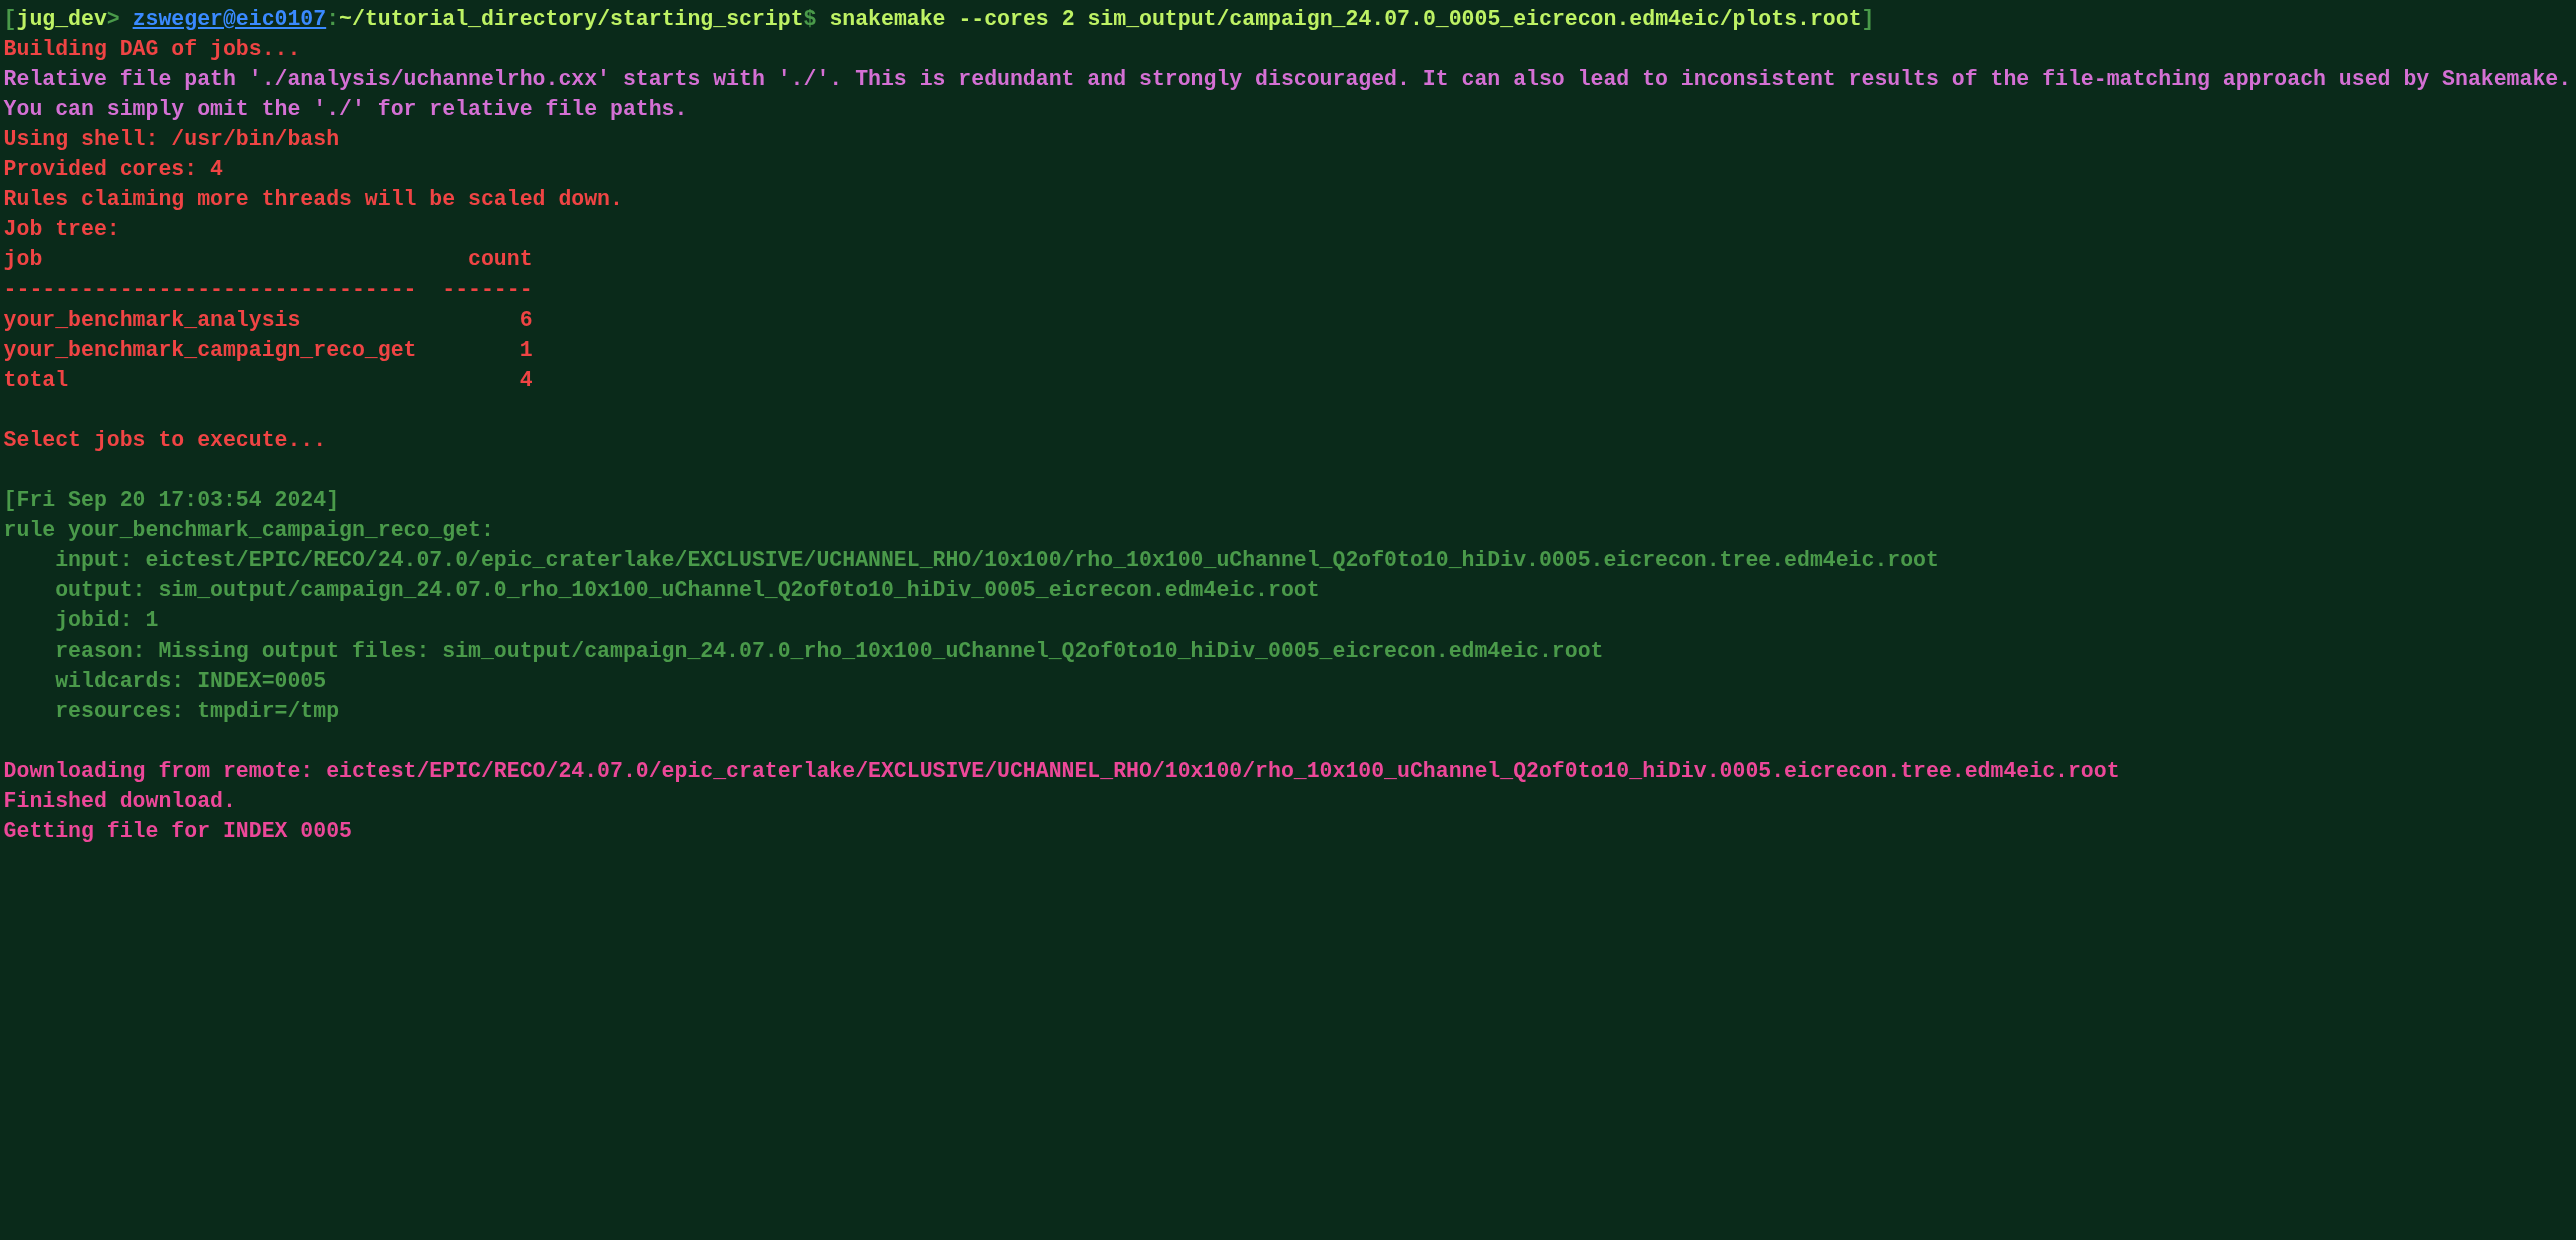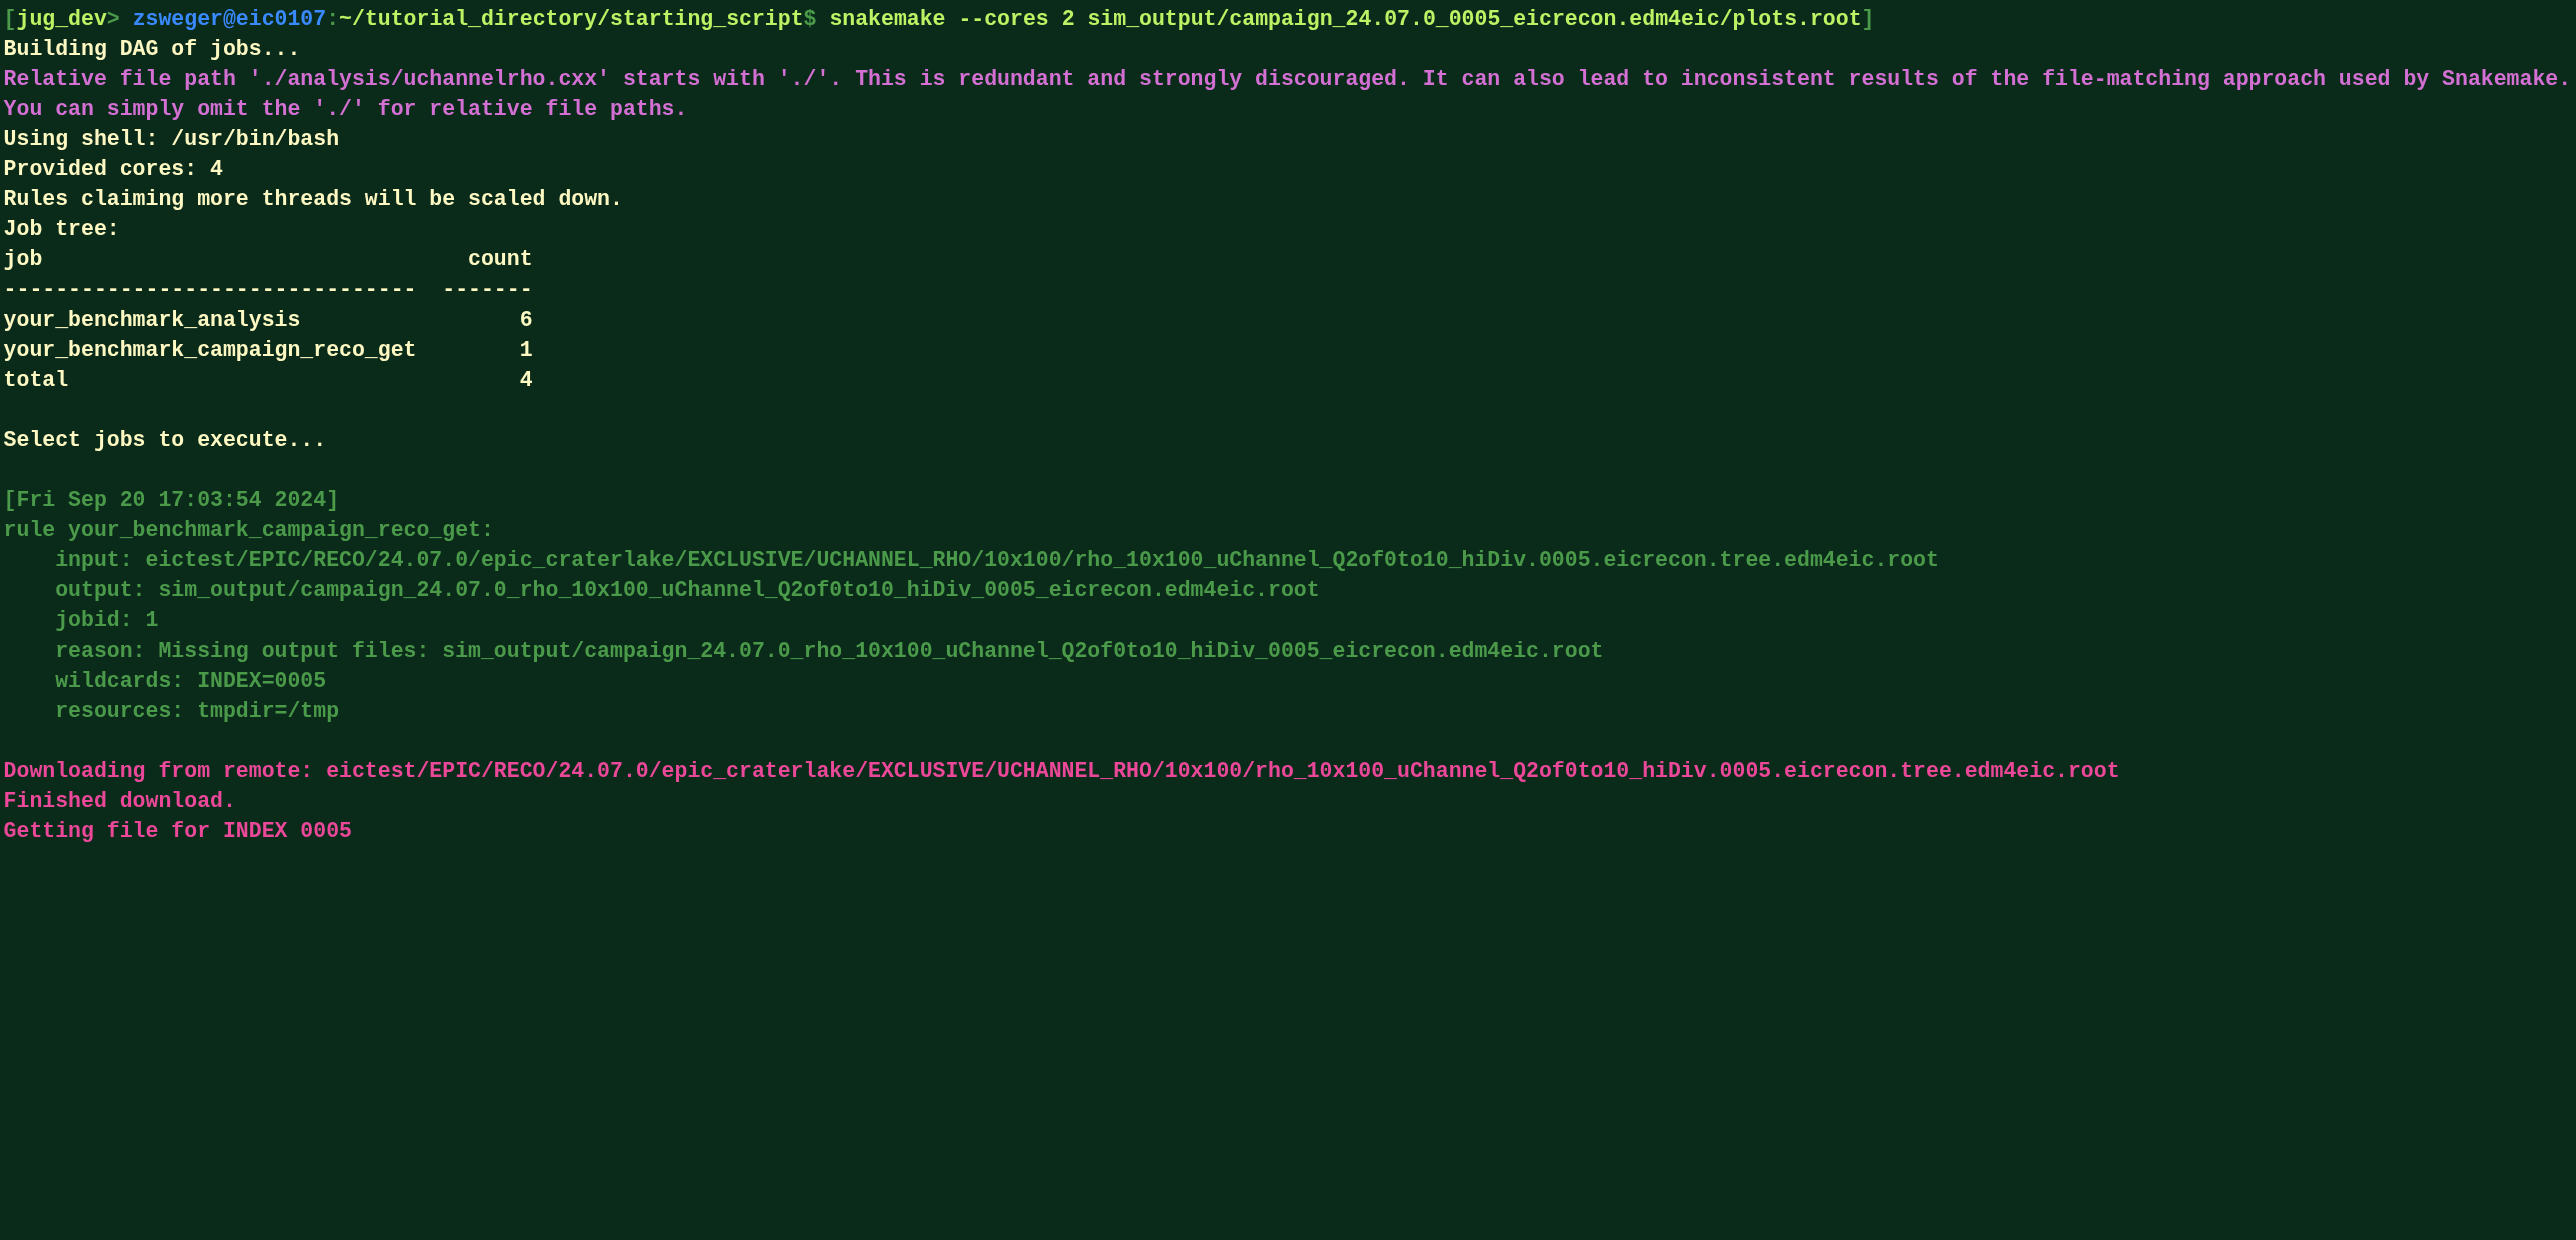--- a/index.html
+++ b/index.html
@@ -16,23 +16,24 @@
       padding: 3.6px;
       white-space: pre-wrap;
       word-break: break-all;
       color: #4a9a4a;
     }
     .cyan {
       color: #bef264;
     }
     .bright-blue {
       color: #3a8aff;
+      text-decoration: underline;
     }
     .olive {
-      color: #fef9c3;
+      color: #ef4444;
       text-align: center;
     }
     .magenta {
       color: #d470d4;
     }
     .green {
       color: #4a9a4a;
     }
     .bright-green {
       color: #ec4899;

